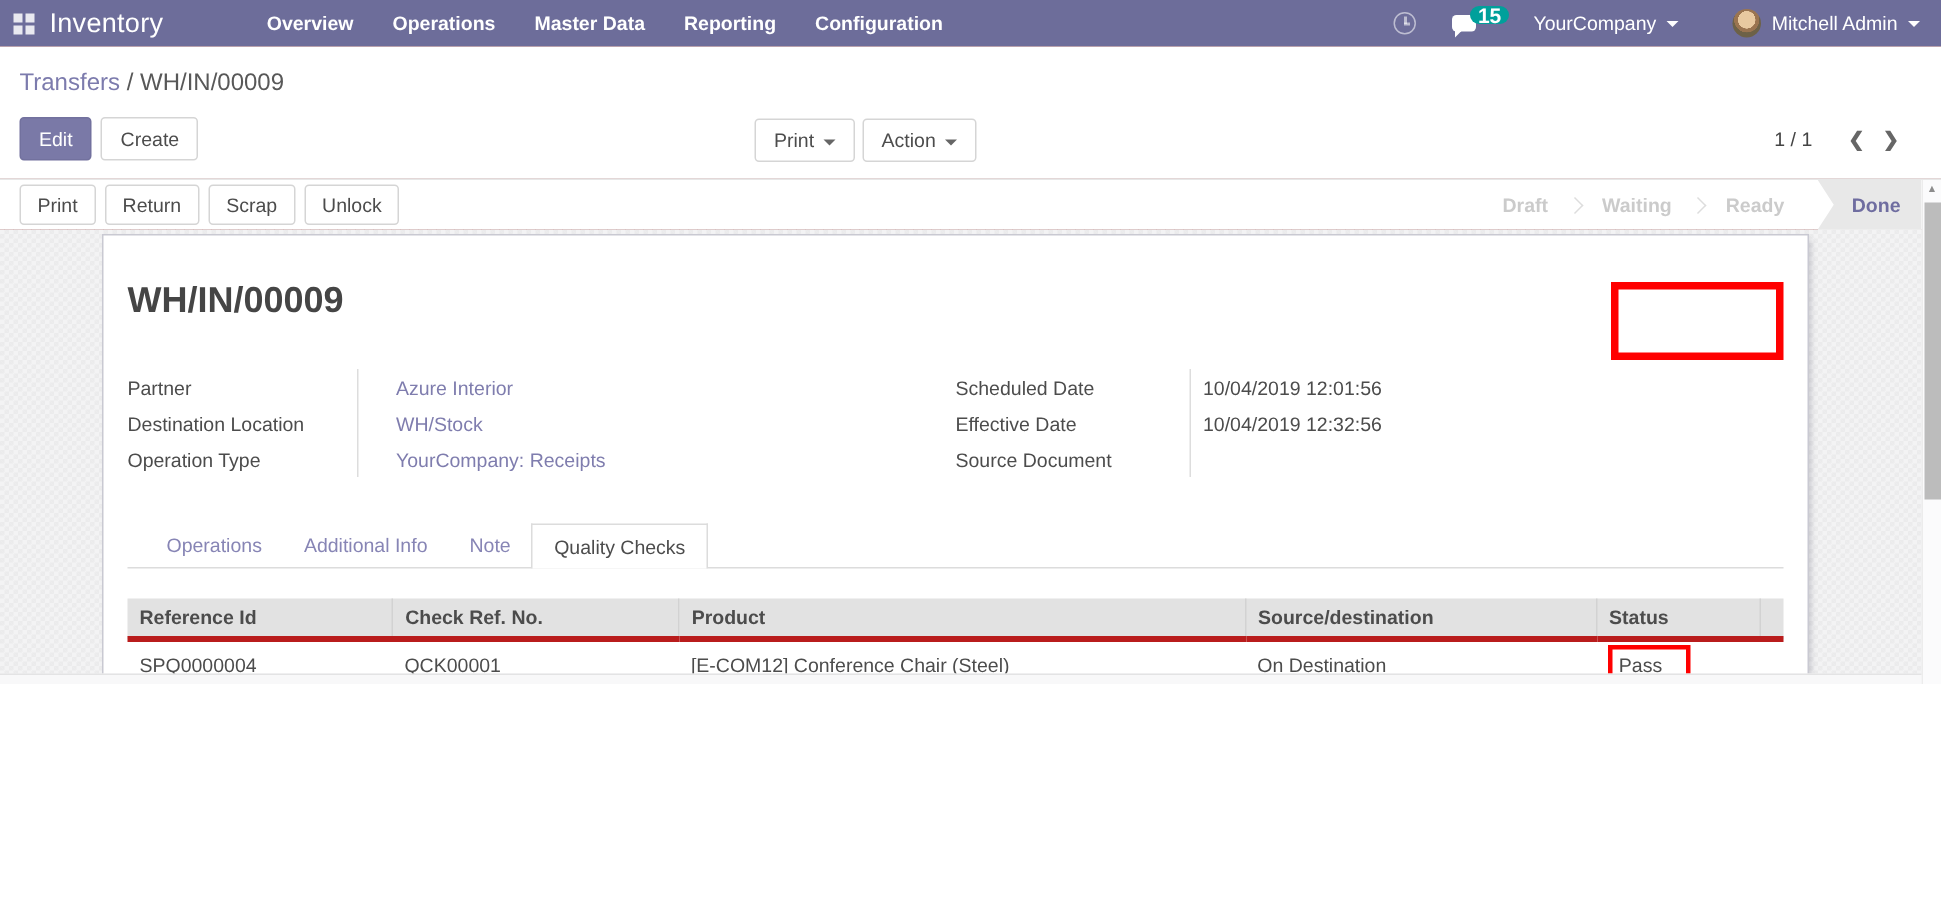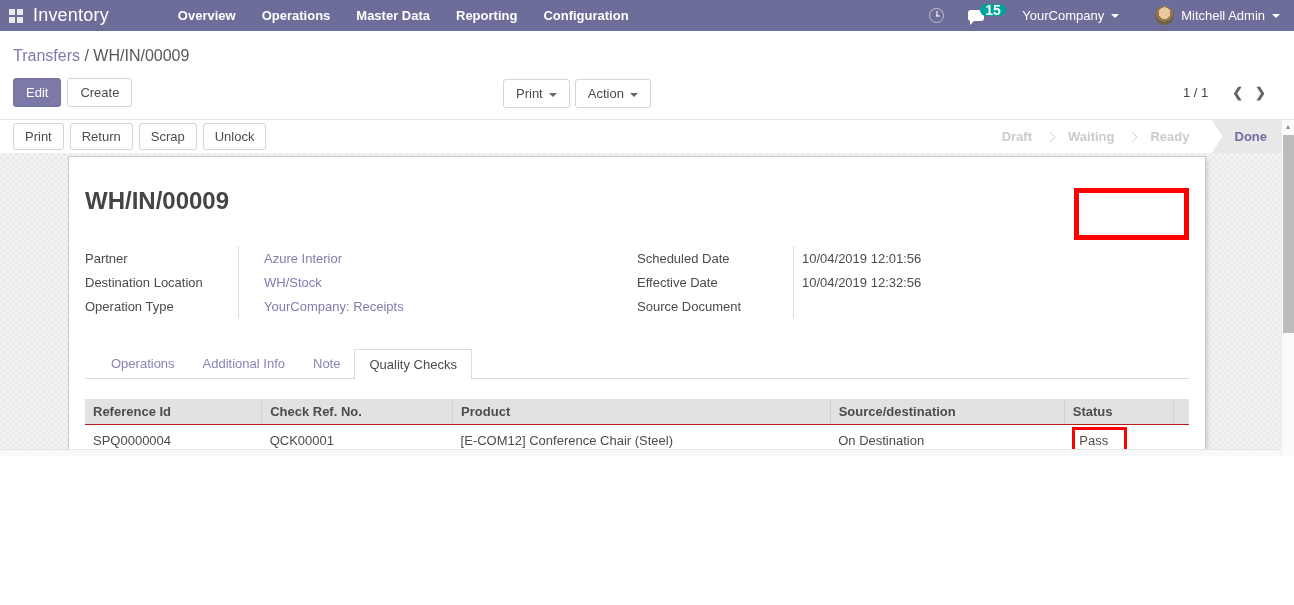--- a/index.html
+++ b/index.html
@@ -70,21 +70,21 @@
   .fgroup-right .fcol-labels { width:156px; }
   .fcol-values { flex:1; border-left:1px solid #ddd; padding-left:8px; }
   .cell { height:24px; display:flex; align-items:center; font-size:13px; white-space:nowrap; }
   .flink { color:#7f7dae; cursor:pointer;margin-left:17px; }
 
   .tabs { display:flex; align-items:flex-end; border-bottom:1px solid #dcdcdc; margin-top:31px; padding-left:12px; }
   .tab { padding:0 14px; height:29px; line-height:29px; color:#8785b5; cursor:pointer; font-size:13px; }
   .tab.active { background:#fff; border:1px solid #dcdcdc; border-bottom:none; margin-bottom:-1px; height:30px; color:#4c4c4c; }
 
   table.qtable { width:100%; border-collapse:collapse; margin-top:20px; font-size:13px; table-layout:fixed; }
-  .qtable th { background:#e2e2e2; text-align:left; font-weight:bold; color:#4c4c4c; padding:5px 8px; height:24px; border-left:1px solid #d2d2d2; border-bottom:1px solid #b91c1c; }
+  .qtable th { background:#e2e2e2; text-align:left; font-weight:bold; color:#4c4c4c; padding:5px 8px; height:24px; border-left:1px solid #d2d2d2; border-bottom:4px solid #b91c1c; }
   .qtable th:first-child { border-left:none; }
   .qtable td { padding:5px 8px; height:28px; border-bottom:1px solid #e3e3e3; color:#4c4c4c; white-space:nowrap; overflow:hidden; }
   .qtable tr.empty td { height:25px; border-bottom:1px solid #ebebeb; }
   .qtable tr.empty.shade td { background:#f6f6f7; }
   .pass-box { display:inline-block; border:3px solid #ff0000; padding:3px 16px 3px 4px; margin:-3px 0; }
   .table-end-bar { height:6px; background:#e3e3e3; }
 
   
   .vscroll { position:absolute; top:120px; right:0; width:13px; height:485px; background:#fbfbfc; border-left:1px solid #ececec; }
   .vscroll-up { height:13px; display:flex; align-items:center; justify-content:center; font-size:7px; color:#8d8d8d; cursor:pointer; }

